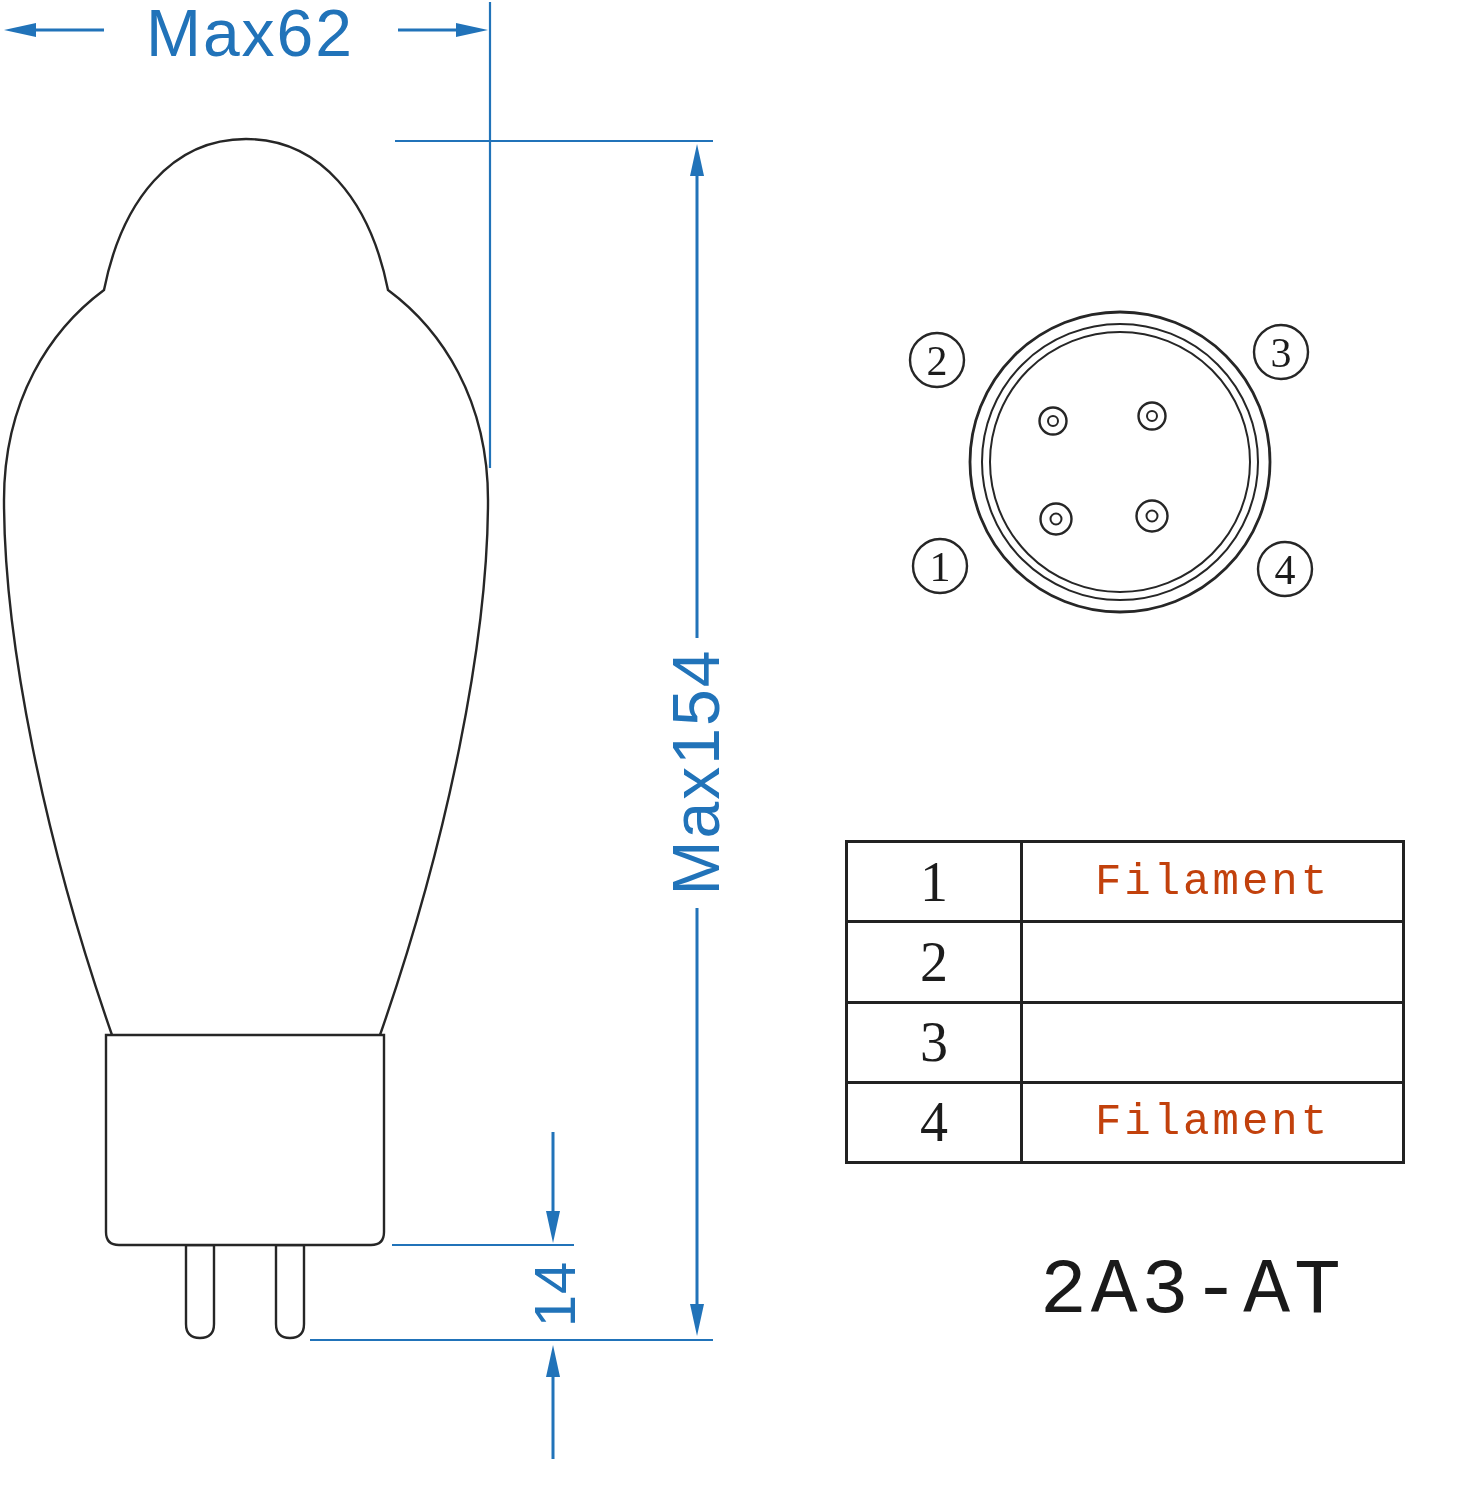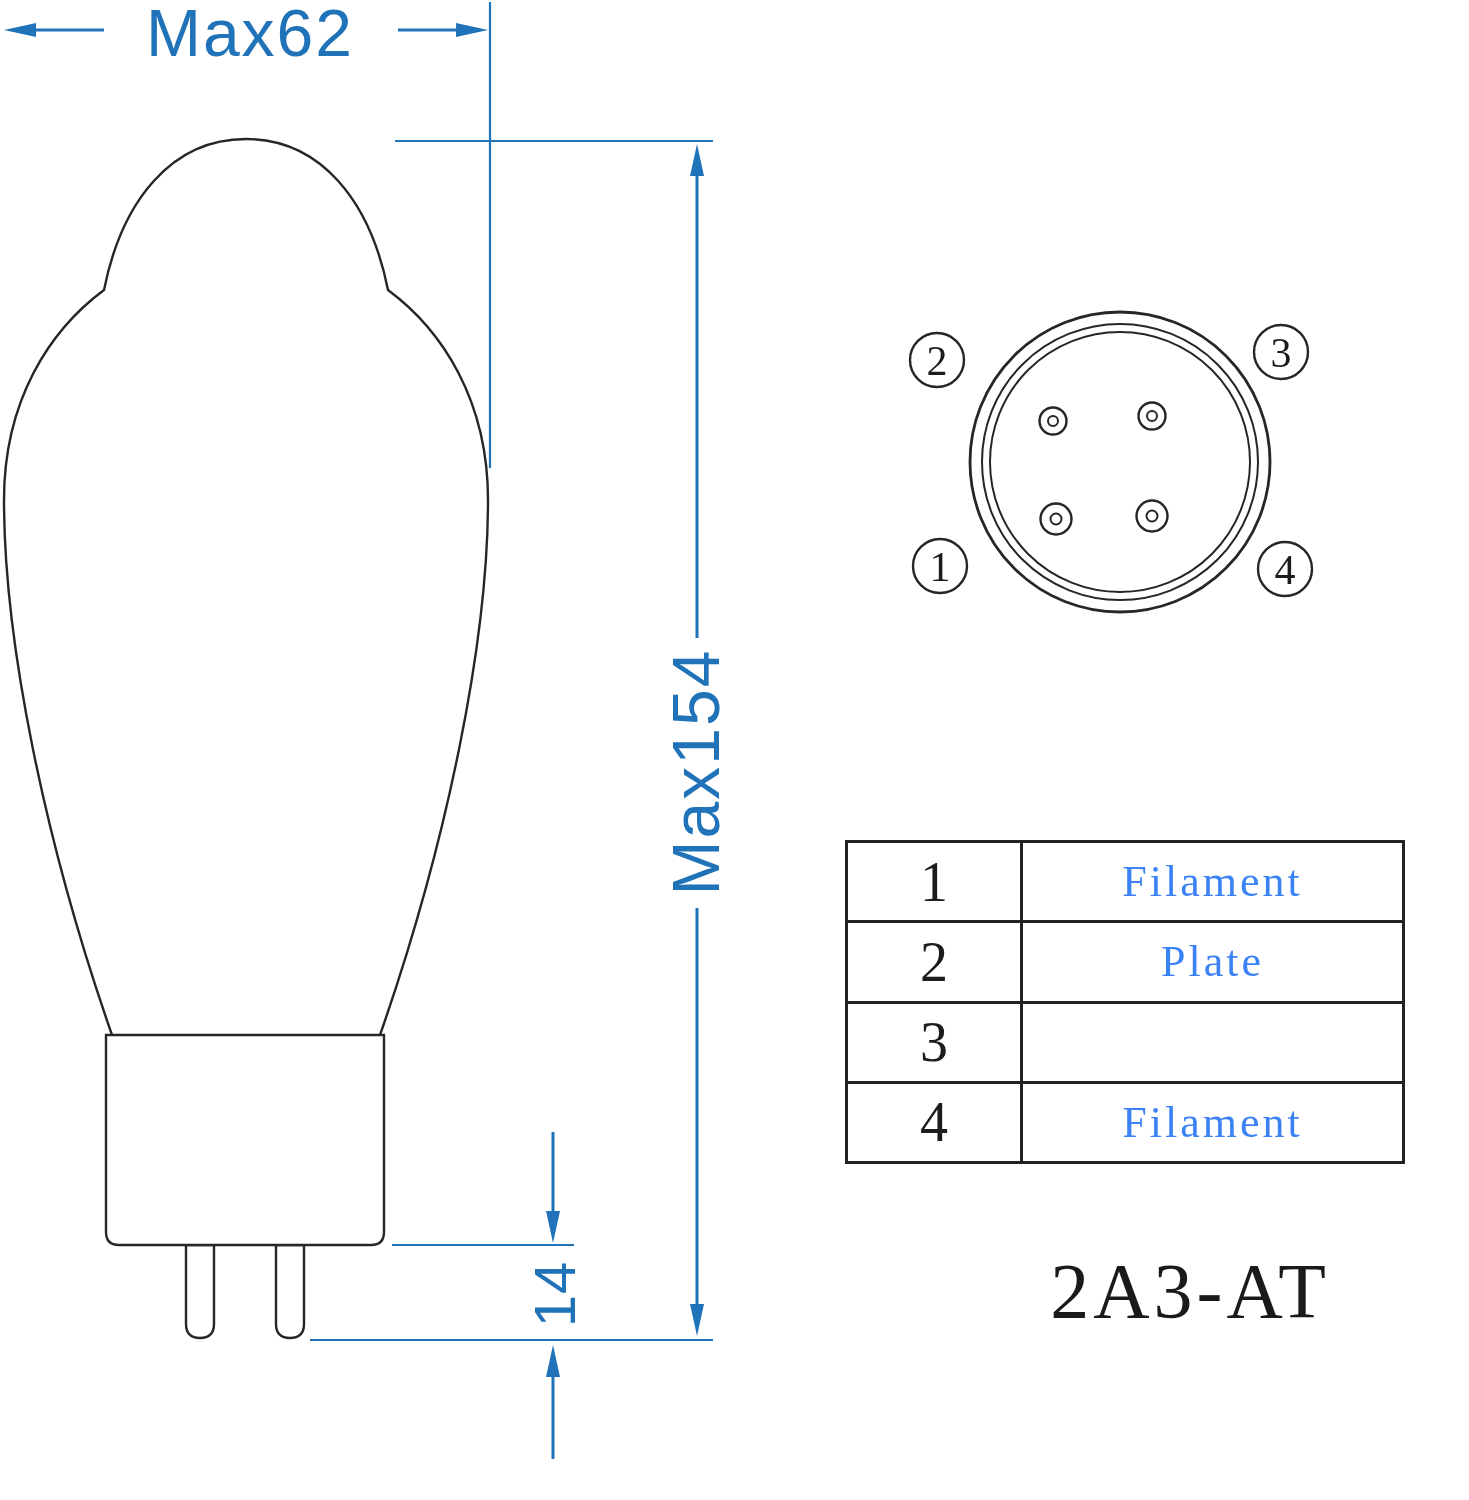--- a/index.html
+++ b/index.html
@@ -34,28 +34,28 @@
   }
   .trow{flex:1;display:flex;border-top:3px solid #222;}
   .trow:first-child{border-top:none;}
   .tcell-num{
     width:172px;border-right:3px solid #222;
     display:flex;align-items:center;justify-content:center;
     font-family:"Liberation Serif",serif;font-size:56px;color:#1c1c1c;
   }
   .tcell-label{
     flex:1;display:flex;align-items:center;justify-content:center;
-    font-family:Liberation Serif, serif;font-size:44px;
-    letter-spacing:3px;color:#3b82f6;
+    font-family:Liberation Mono, monospace;font-size:44px;
+    letter-spacing:3px;color:#c2410c;
   }
   
   .model-title{
     position:absolute;left:1040px;top:1252px;width:300px;
     text-align:center;line-height:1;
-    font-family:Liberation Serif, serif;font-size:78px;
+    font-family:Liberation Mono, monospace;font-size:78px;
     letter-spacing:4px;color:#1a1a1a;white-space:nowrap;
   }
 </style>
 </head>
 <body>
 
 <div class="canvas">
 
   <svg width="1469" height="1500" viewBox="0 0 1469 1500">
 
@@ -135,21 +135,20 @@
     </g>
   </svg>
 
   <div class="pin-table">
     <div class="trow">
       <div class="tcell-num">1</div>
       <div class="tcell-label">Filament</div>
     </div>
     <div class="trow">
       <div class="tcell-num">2</div>
-      <div class="tcell-label">Plate</div>
     </div>
     <div class="trow">
       <div class="tcell-num">3</div>
     </div>
     <div class="trow">
       <div class="tcell-num">4</div>
       <div class="tcell-label">Filament</div>
     </div>
   </div>
 

